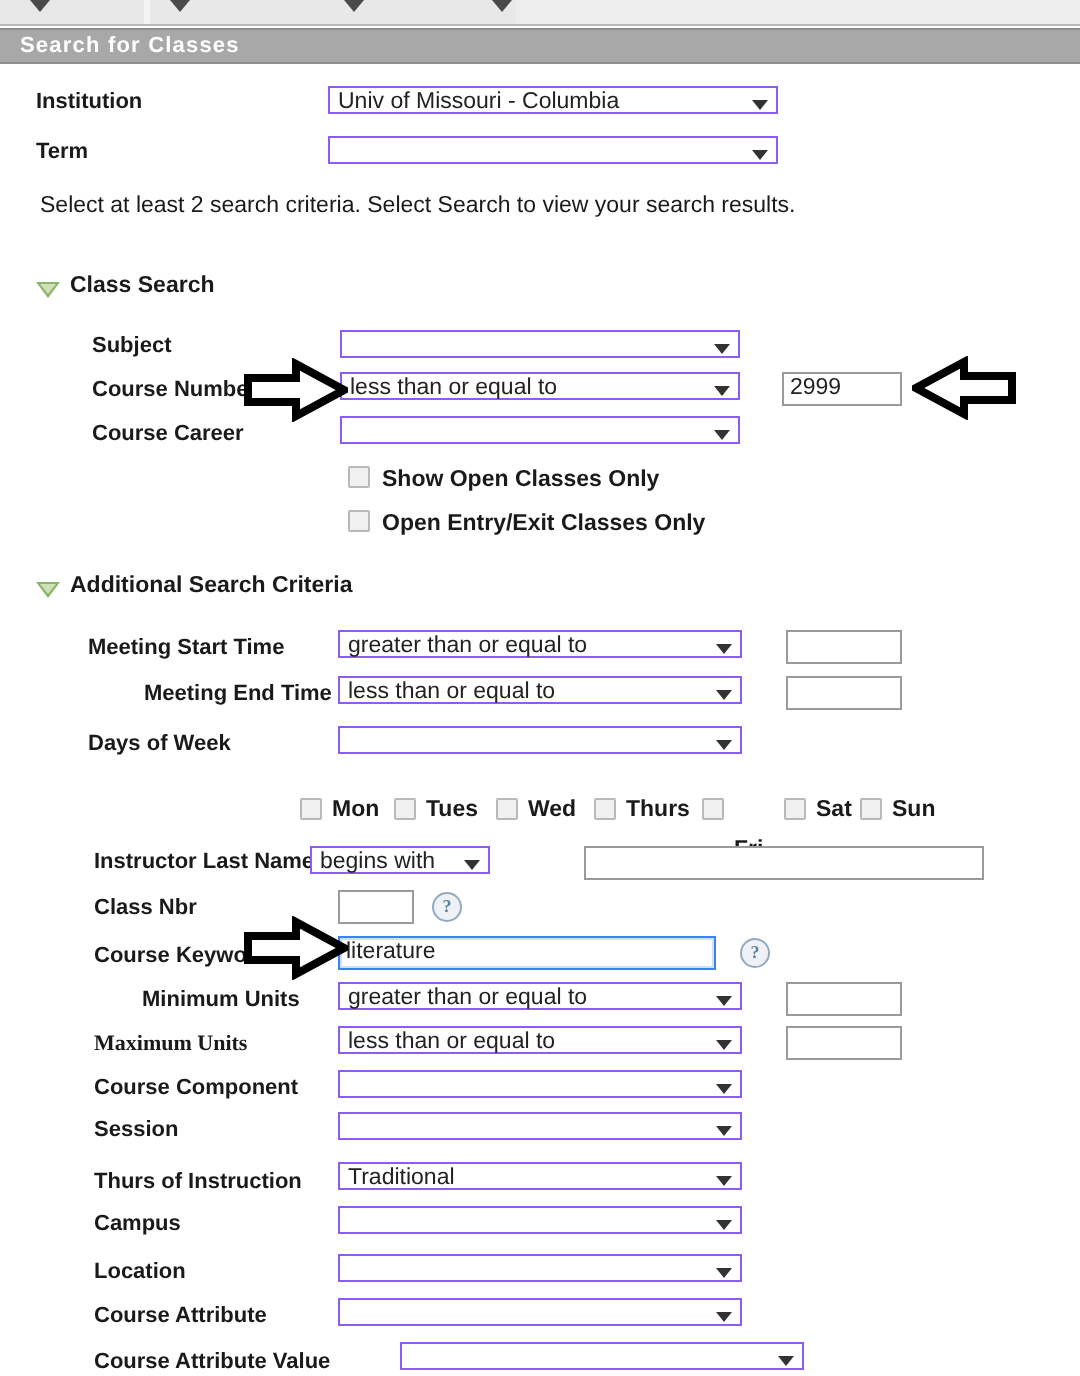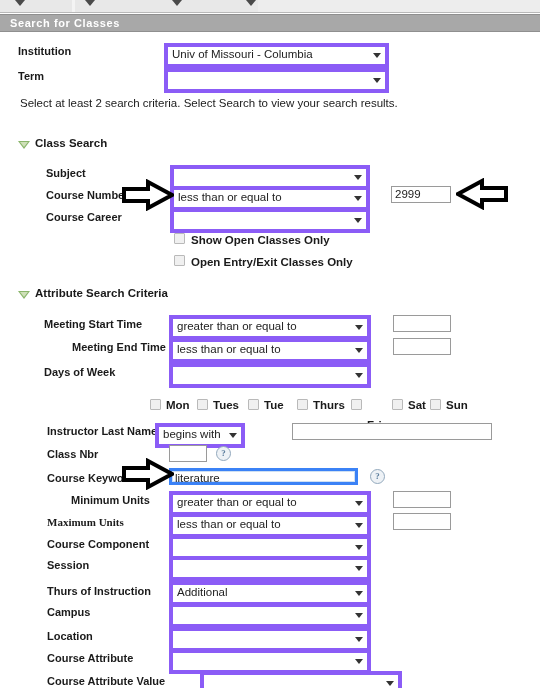--- a/index.html
+++ b/index.html
@@ -68,23 +68,23 @@
     position: absolute;
     font-weight: bold;
     font-size: 11px;
     color: #1a1a1a;
     white-space: nowrap;
   }
 
   .sel {
     position: absolute;
     box-sizing: border-box;
-    height: 25px;
+    height: 14px;
     background: #ffffff;
-    border: 4px solid #8b5cf6;
+    border: 1px solid #8b5cf6;
     font-size: 11.5px;
     color: #222;
     line-height: 15px;
   }
   .sel .sel-text {
     position: absolute;
     left: 4px; top: 0px;
     white-space: nowrap;
     overflow: hidden;
     line-height: 15px;
@@ -107,21 +107,21 @@
     font-size: 11.5px;
     color: #222;
   }
   .txt .txt-val {
     position: absolute;
     left: 3px; top: 0px;
     line-height: 15px;
     white-space: nowrap;
   }
   .txt.focused {
-    border: 3px solid #3b82f6;
+    border: 1px solid #3b82f6;
     box-shadow: 0 0 0 1px #cfe0f2 inset;
   }
 
   .cb {
     position: absolute;
     box-sizing: border-box;
     width: 11px; height: 11px;
     background: #f0f0f0;
     border: 1px solid #b9b9b9;
     border-radius: 1px;
@@ -245,21 +245,21 @@
 
 <div class="cb" style="left:174px; top:233px;"></div>
 <div class="cb-lbl" style="left:191px; top:234px;">Show Open Classes Only</div>
 
 <div class="cb" style="left:174px; top:255px;"></div>
 <div class="cb-lbl" style="left:191px; top:256px;">Open Entry/Exit Classes Only</div>
 
 <div class="section-row" style="left:18px; top:287px;">
   <span class="tri"></span>
   <span class="tri-in"></span>
-  <span class="sec-title">Attribute Search Criteria</span>
+  <span class="sec-title">Additional Search Criteria</span>
 </div>
 
 <div class="lbl" style="left:44px; top:318px;">Meeting Start Time</div>
 <div class="sel" style="left:169px; top:315px; width:202px;">
   <span class="sel-text">greater than or equal to</span>
   <span class="sel-caret"></span>
 </div>
 <div class="txt" style="left:393px; top:315px; width:58px;">
   <span class="txt-val"></span>
 </div>
@@ -278,21 +278,21 @@
   <span class="sel-caret"></span>
 </div>
 
 <div class="cb" style="left:150px; top:399px;"></div>
 <div class="cb-lbl" style="left:166px; top:399px;">Mon</div>
 
 <div class="cb" style="left:197px; top:399px;"></div>
 <div class="cb-lbl" style="left:213px; top:399px;">Tues</div>
 
 <div class="cb" style="left:248px; top:399px;"></div>
-<div class="cb-lbl" style="left:264px; top:399px;">Tue</div>
+<div class="cb-lbl" style="left:264px; top:399px;">Wed</div>
 
 <div class="cb" style="left:297px; top:399px;"></div>
 <div class="cb-lbl" style="left:313px; top:399px;">Thurs</div>
 
 <div class="cb" style="left:351px; top:399px;"></div>
 <div class="cb-lbl" style="left:367px; top:419px;">Fri</div>
 
 <div class="cb" style="left:392px; top:399px;"></div>
 <div class="cb-lbl" style="left:408px; top:399px;">Sat</div>
 
@@ -345,21 +345,21 @@
 </div>
 
 <div class="lbl" style="left:47px; top:559px;">Session</div>
 <div class="sel" style="left:169px; top:556px; width:202px;">
   <span class="sel-text"></span>
   <span class="sel-caret"></span>
 </div>
 
 <div class="lbl" style="left:47px; top:585px;">Thurs of Instruction</div>
 <div class="sel" style="left:169px; top:581px; width:202px;">
-  <span class="sel-text">Additional</span>
+  <span class="sel-text">Traditional</span>
   <span class="sel-caret"></span>
 </div>
 
 <div class="lbl" style="left:47px; top:606px;">Campus</div>
 <div class="sel" style="left:169px; top:603px; width:202px;">
   <span class="sel-text"></span>
   <span class="sel-caret"></span>
 </div>
 
 <div class="lbl" style="left:47px; top:630px;">Location</div>

